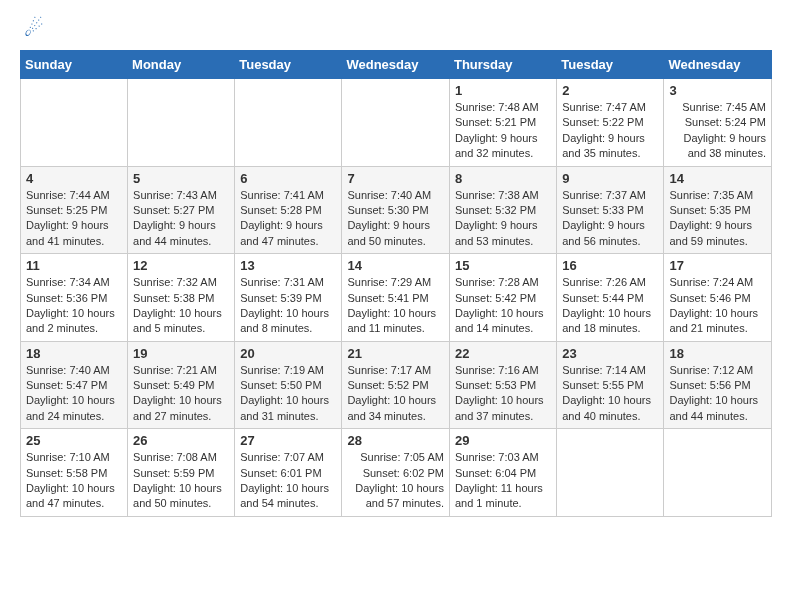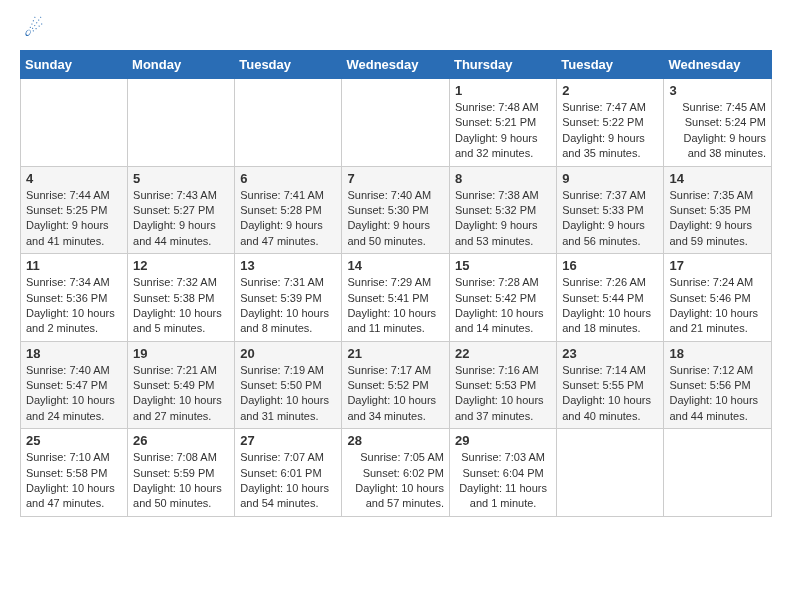--- a/index.html
+++ b/index.html
@@ -307,21 +307,21 @@
 Daylight: 10 hours and 54 minutes.</div>
         </td>
         <td>
           <div class="day-number">28</div>
           <div class="day-info" style="white-space: pre-line; text-align: right;">Sunrise: 7:05 AM
 Sunset: 6:02 PM
 Daylight: 10 hours and 57 minutes.</div>
         </td>
         <td>
           <div class="day-number">29</div>
-          <div class="day-info" style="white-space: pre-line; text-align: center;">Sunrise: 7:03 AM
+          <div class="day-info" style="white-space: pre-line;">Sunrise: 7:03 AM
 Sunset: 6:04 PM
 Daylight: 11 hours and 1 minute.</div>
         </td>
         <td class="empty-cell"></td>
         <td class="empty-cell"></td>
       </tr>
     </tbody>
 </table>
 
 </body></html>

